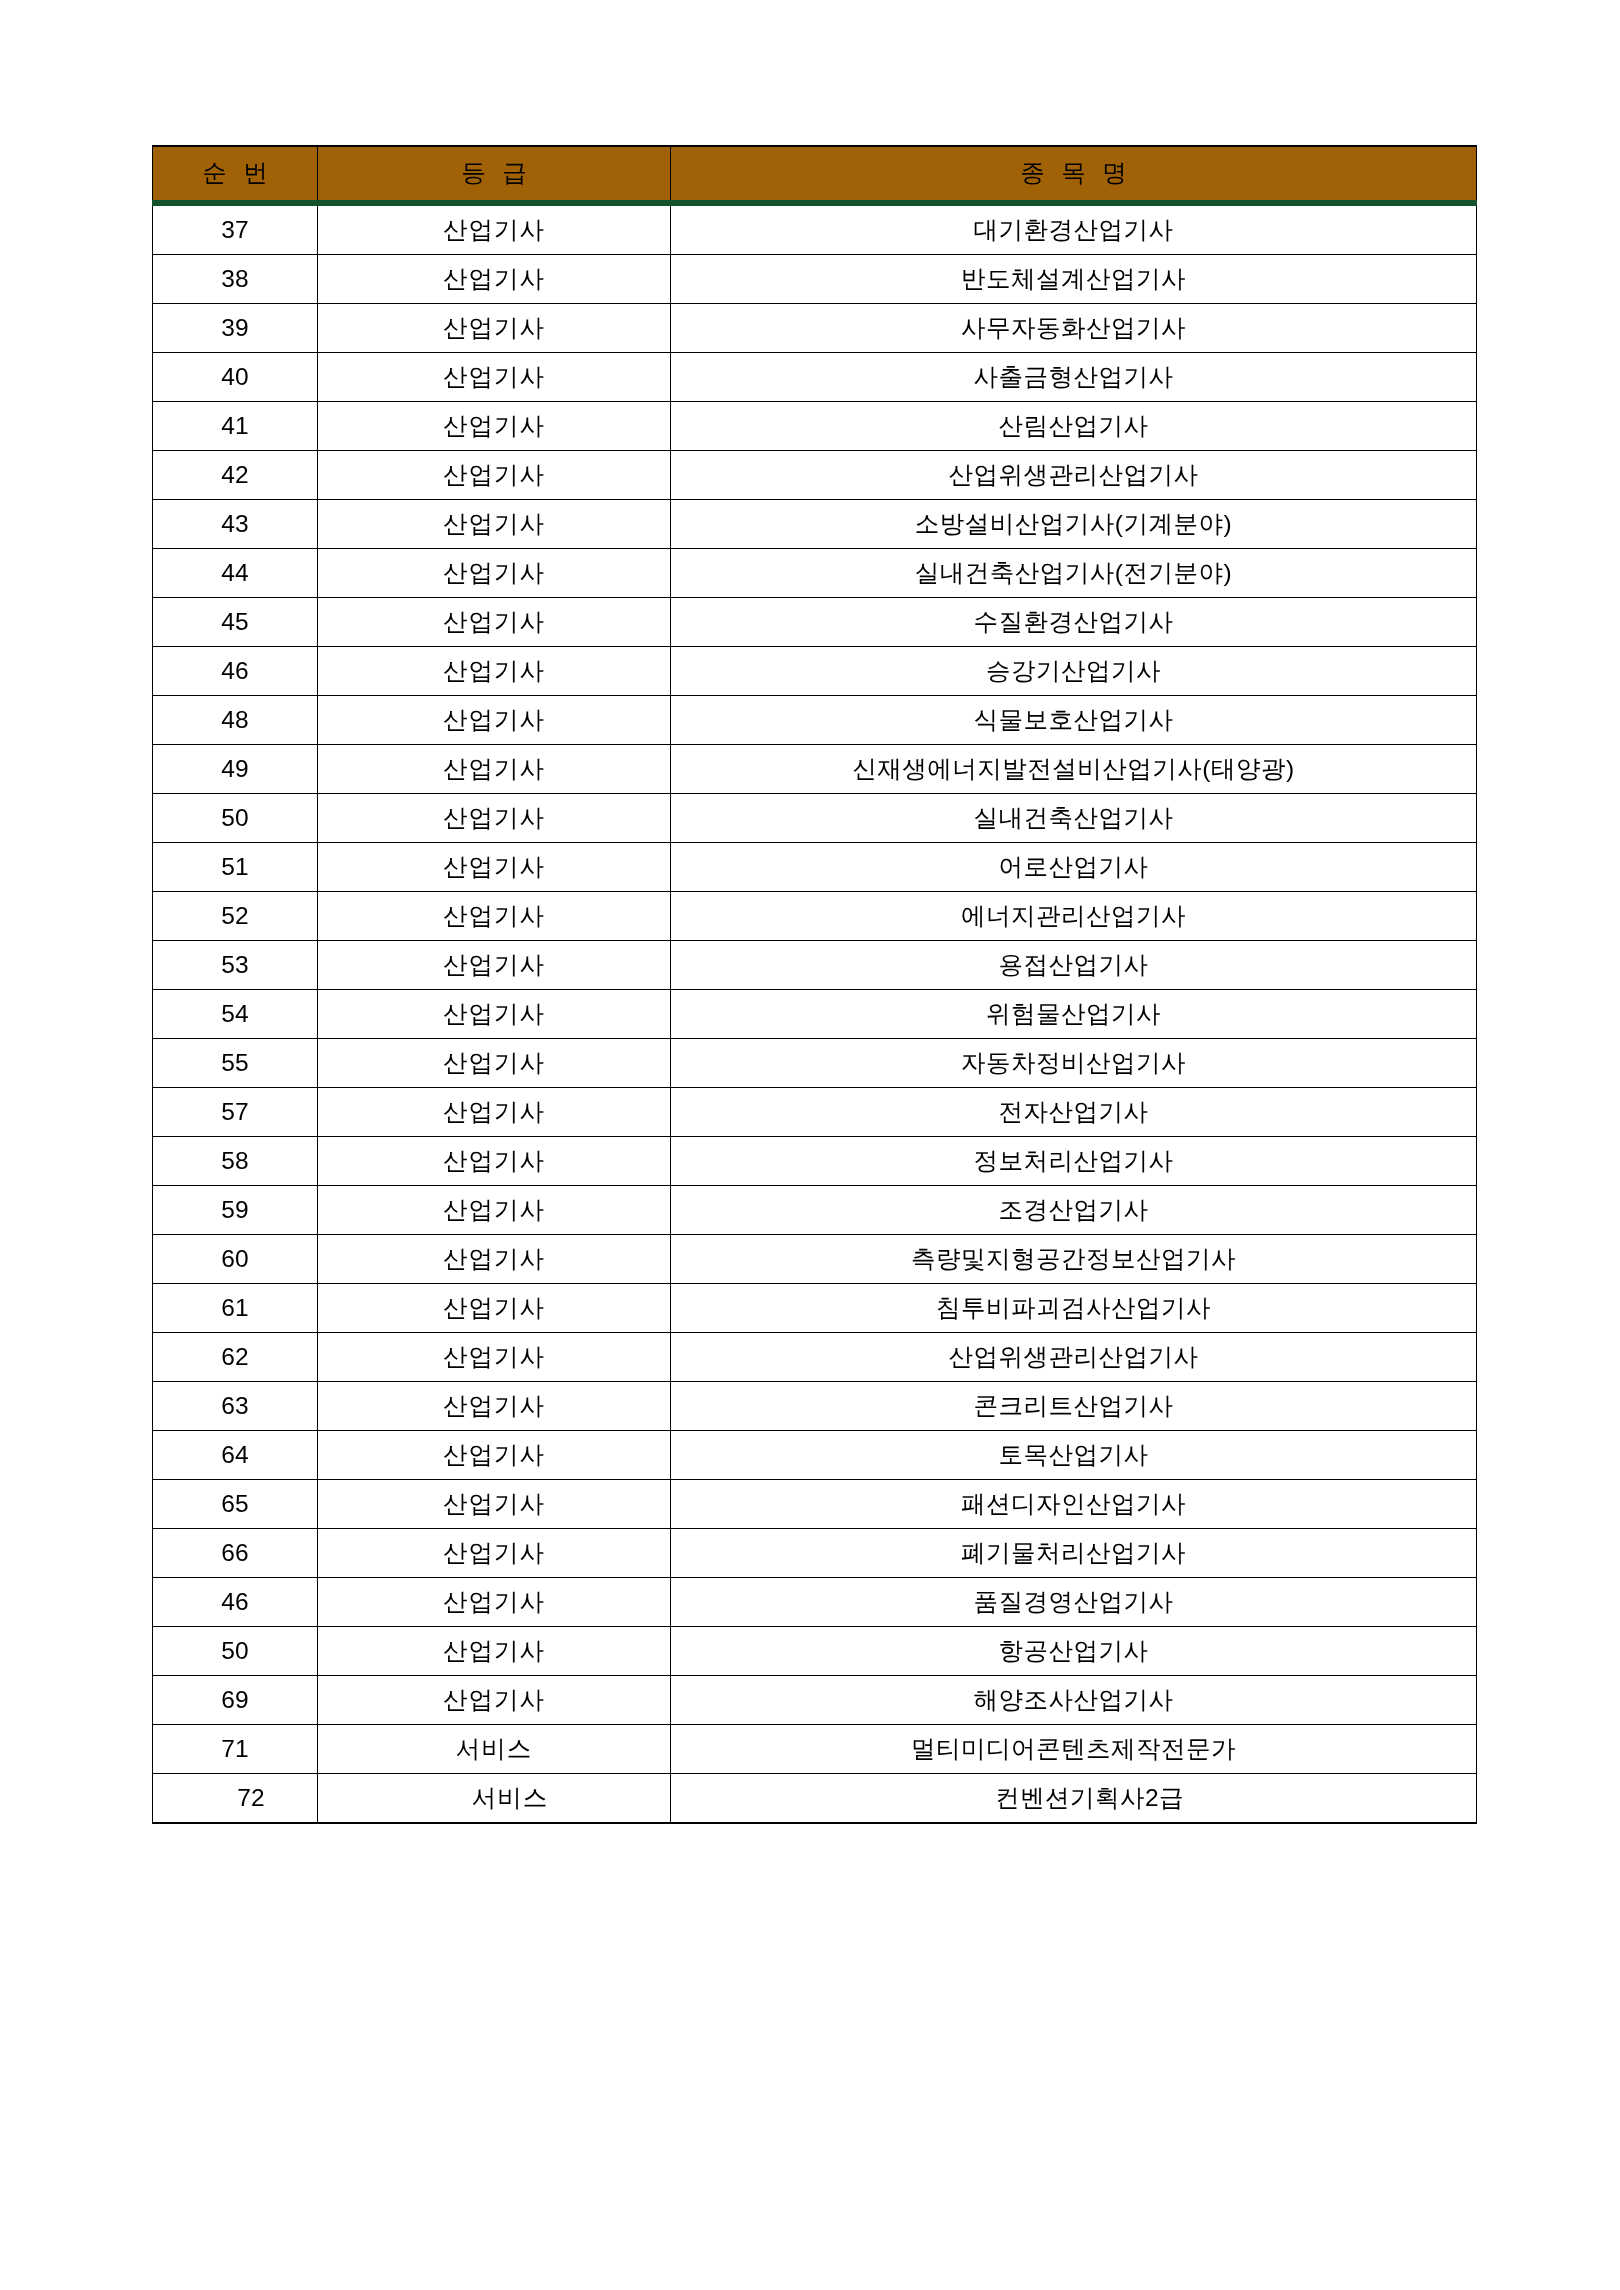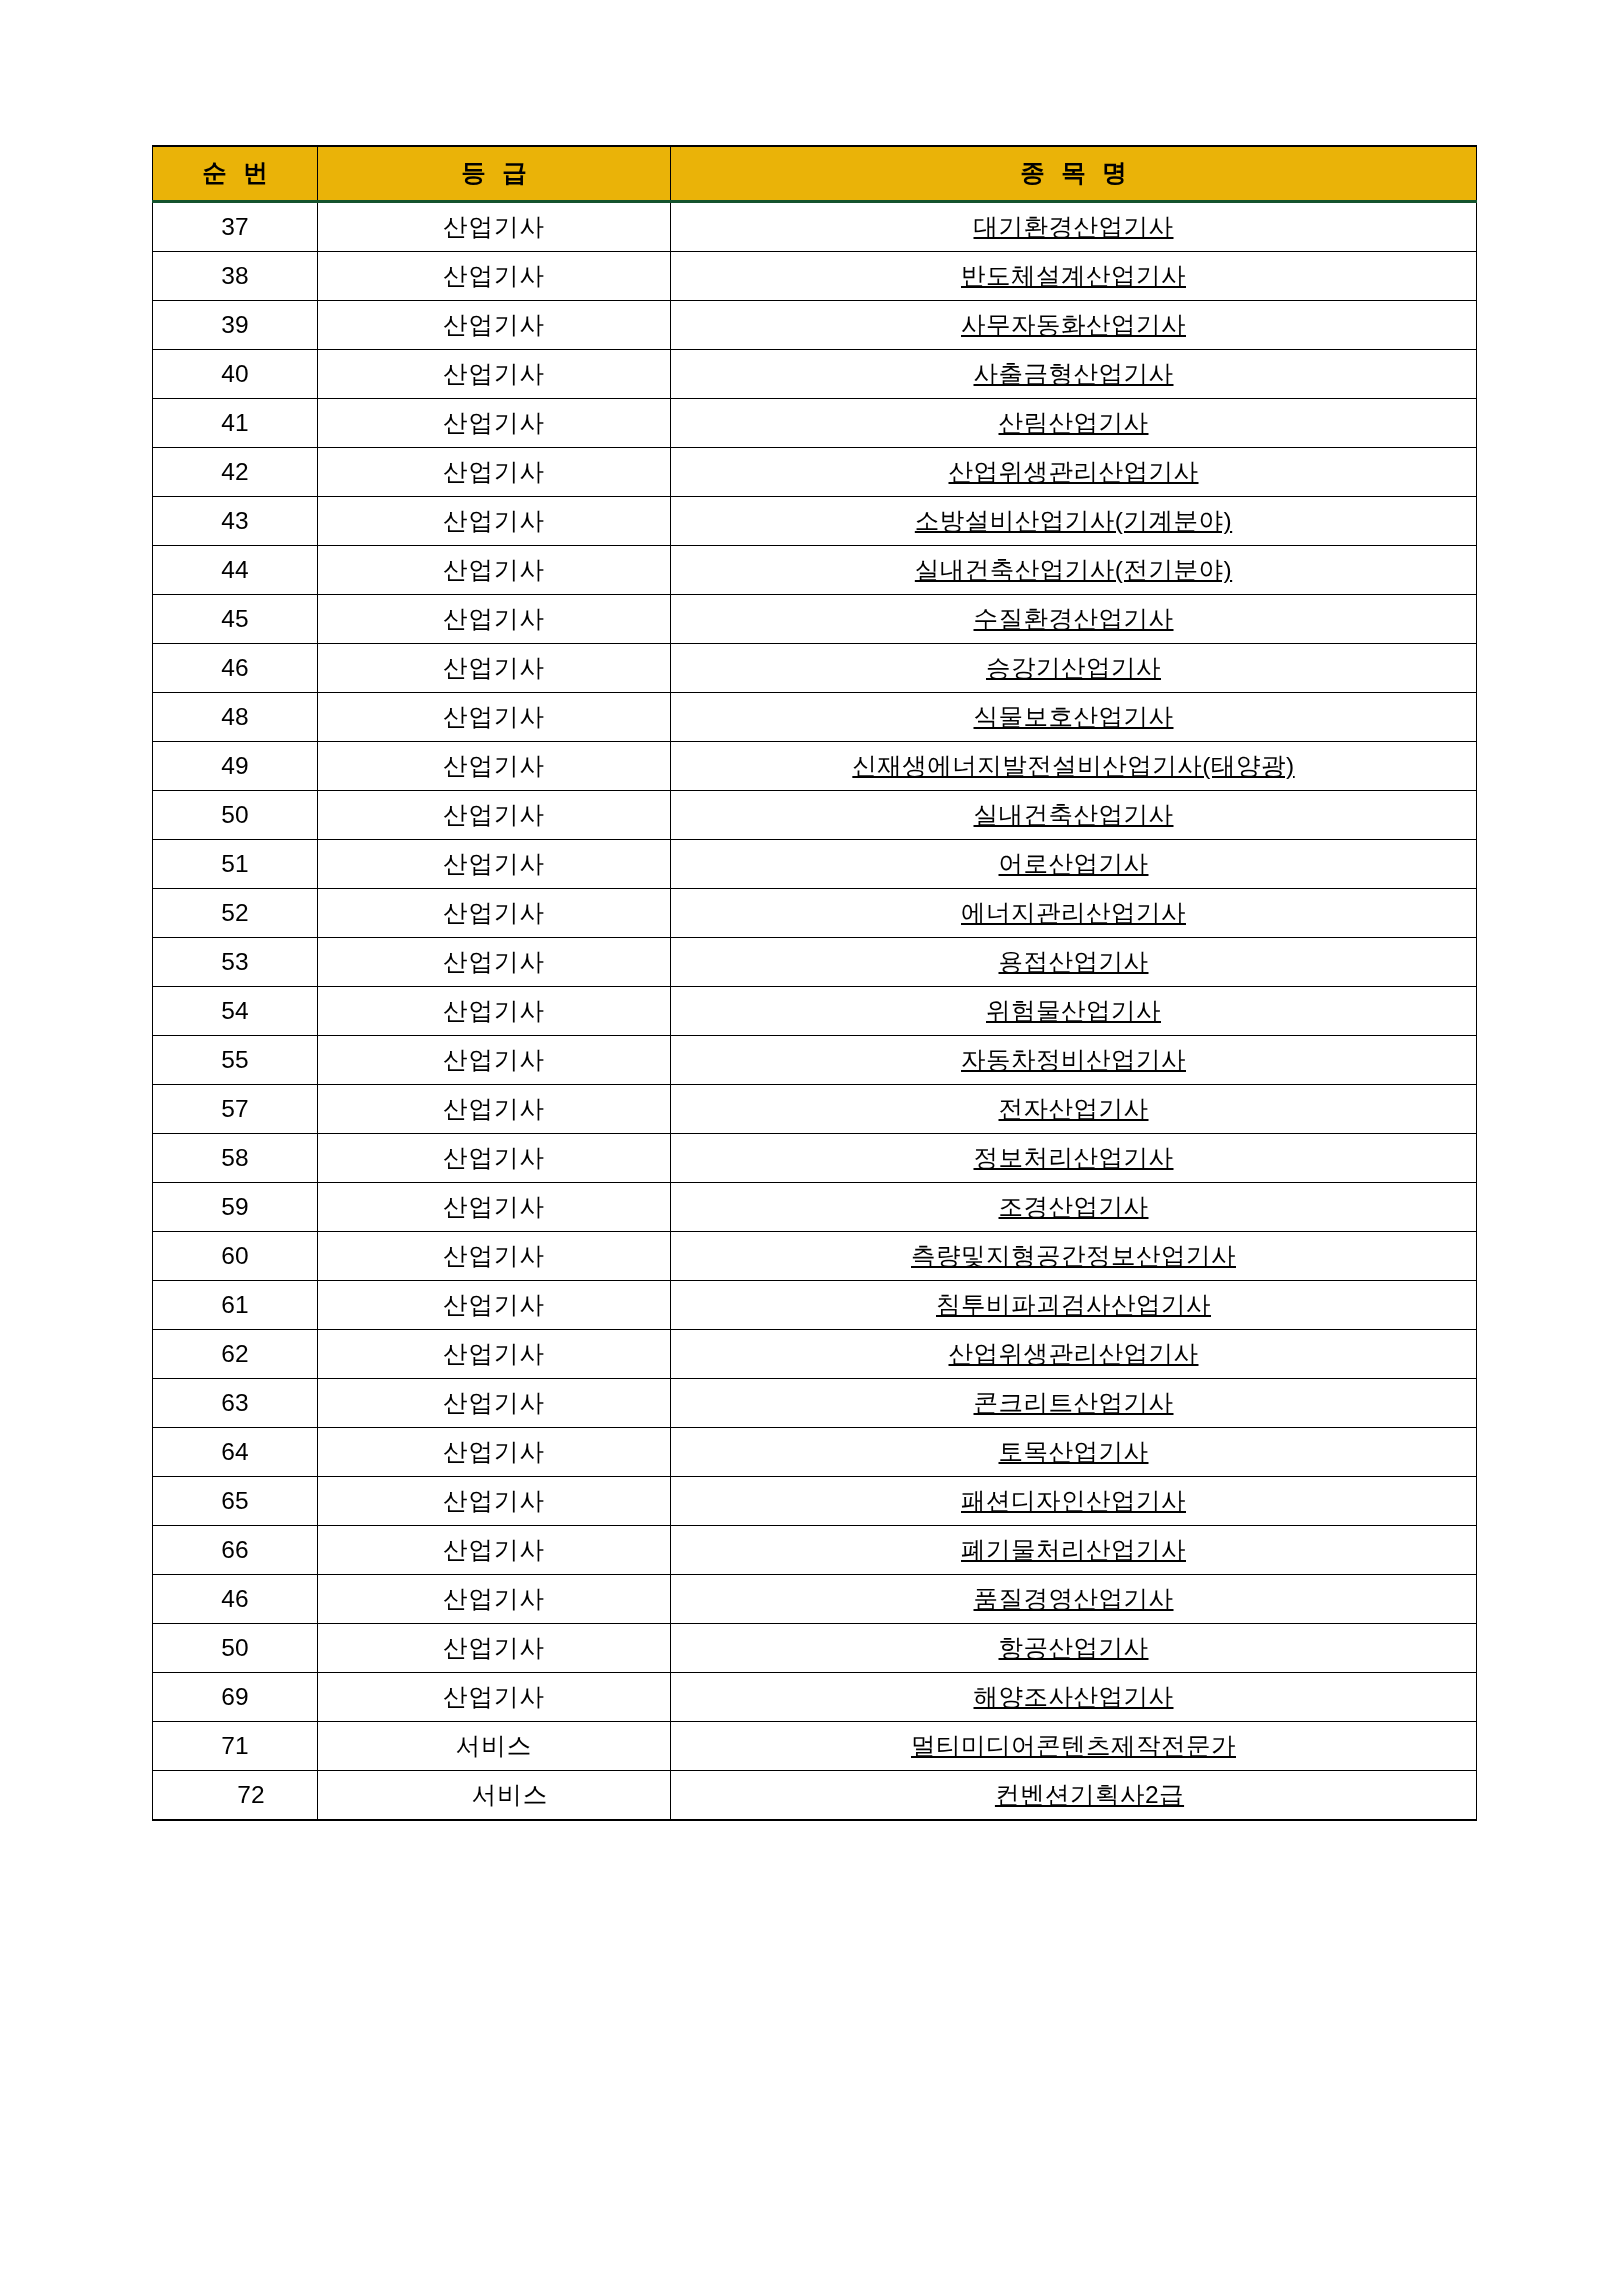--- a/index.html
+++ b/index.html
@@ -34,35 +34,35 @@
     border: 1px solid #000000;
     text-align: center;
     vertical-align: middle;
     font-size: 24.5px;
     line-height: 1.1;
     padding: 0;
     height: 48px;
     white-space: nowrap;
   }
   table.cert-table thead th {
-    background: #eab308;
-    font-weight: bold;
+    background: #a16207;
+    font-weight: normal;
     letter-spacing: 4.9px;
     text-indent: 4.9px;
     height: 53px;
     border-top: 2.9px solid #000000;
-    border-bottom: 3px solid #14532d;
+    border-bottom: 6px solid #14532d;
   }
   table.cert-table tbody tr:last-child td {
     border-bottom: 2.9px solid #000000;
     padding-left: 32px;
   }
   td.col-no    { font-size: 24.5px; }
   td.col-grade { font-size: 24.5px; letter-spacing: 1px; }
-  td.col-name  { font-size: 24.5px; letter-spacing: 0.5px; text-decoration: underline; }
+  td.col-name  { font-size: 24.5px; letter-spacing: 0.5px; }
 </style>
 </head>
 <body>
 
 <div class="page">
   <table class="cert-table">
     <colgroup>
       <col class="c-no">
       <col class="c-grade">
       <col class="c-name">

